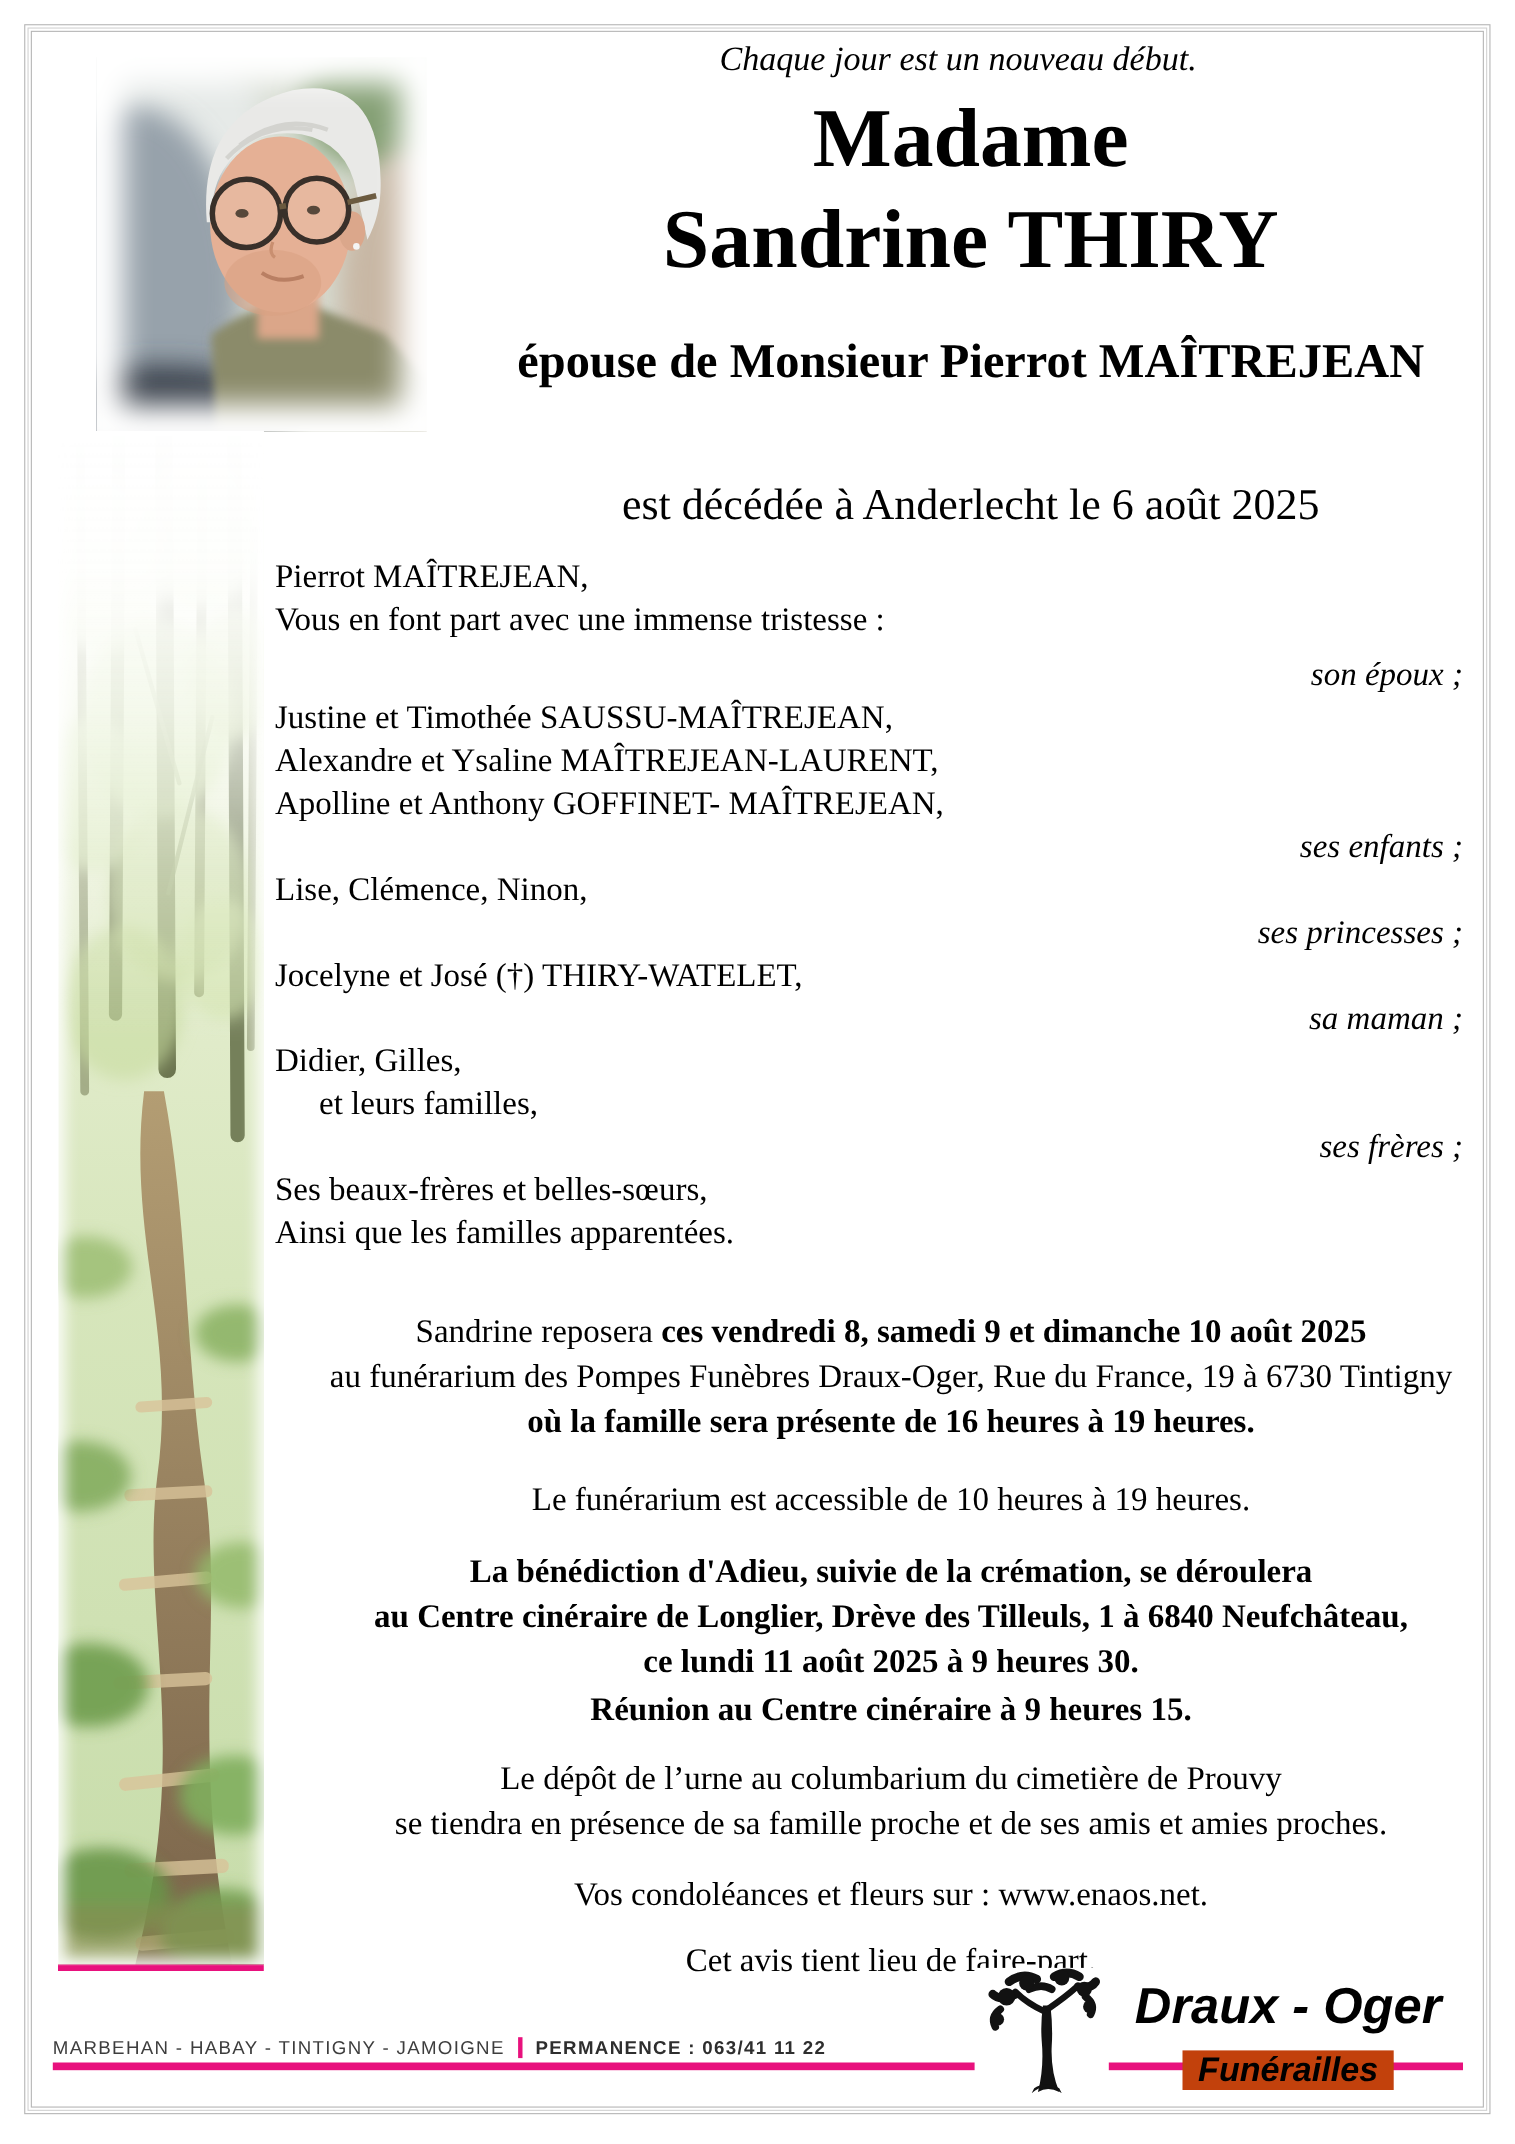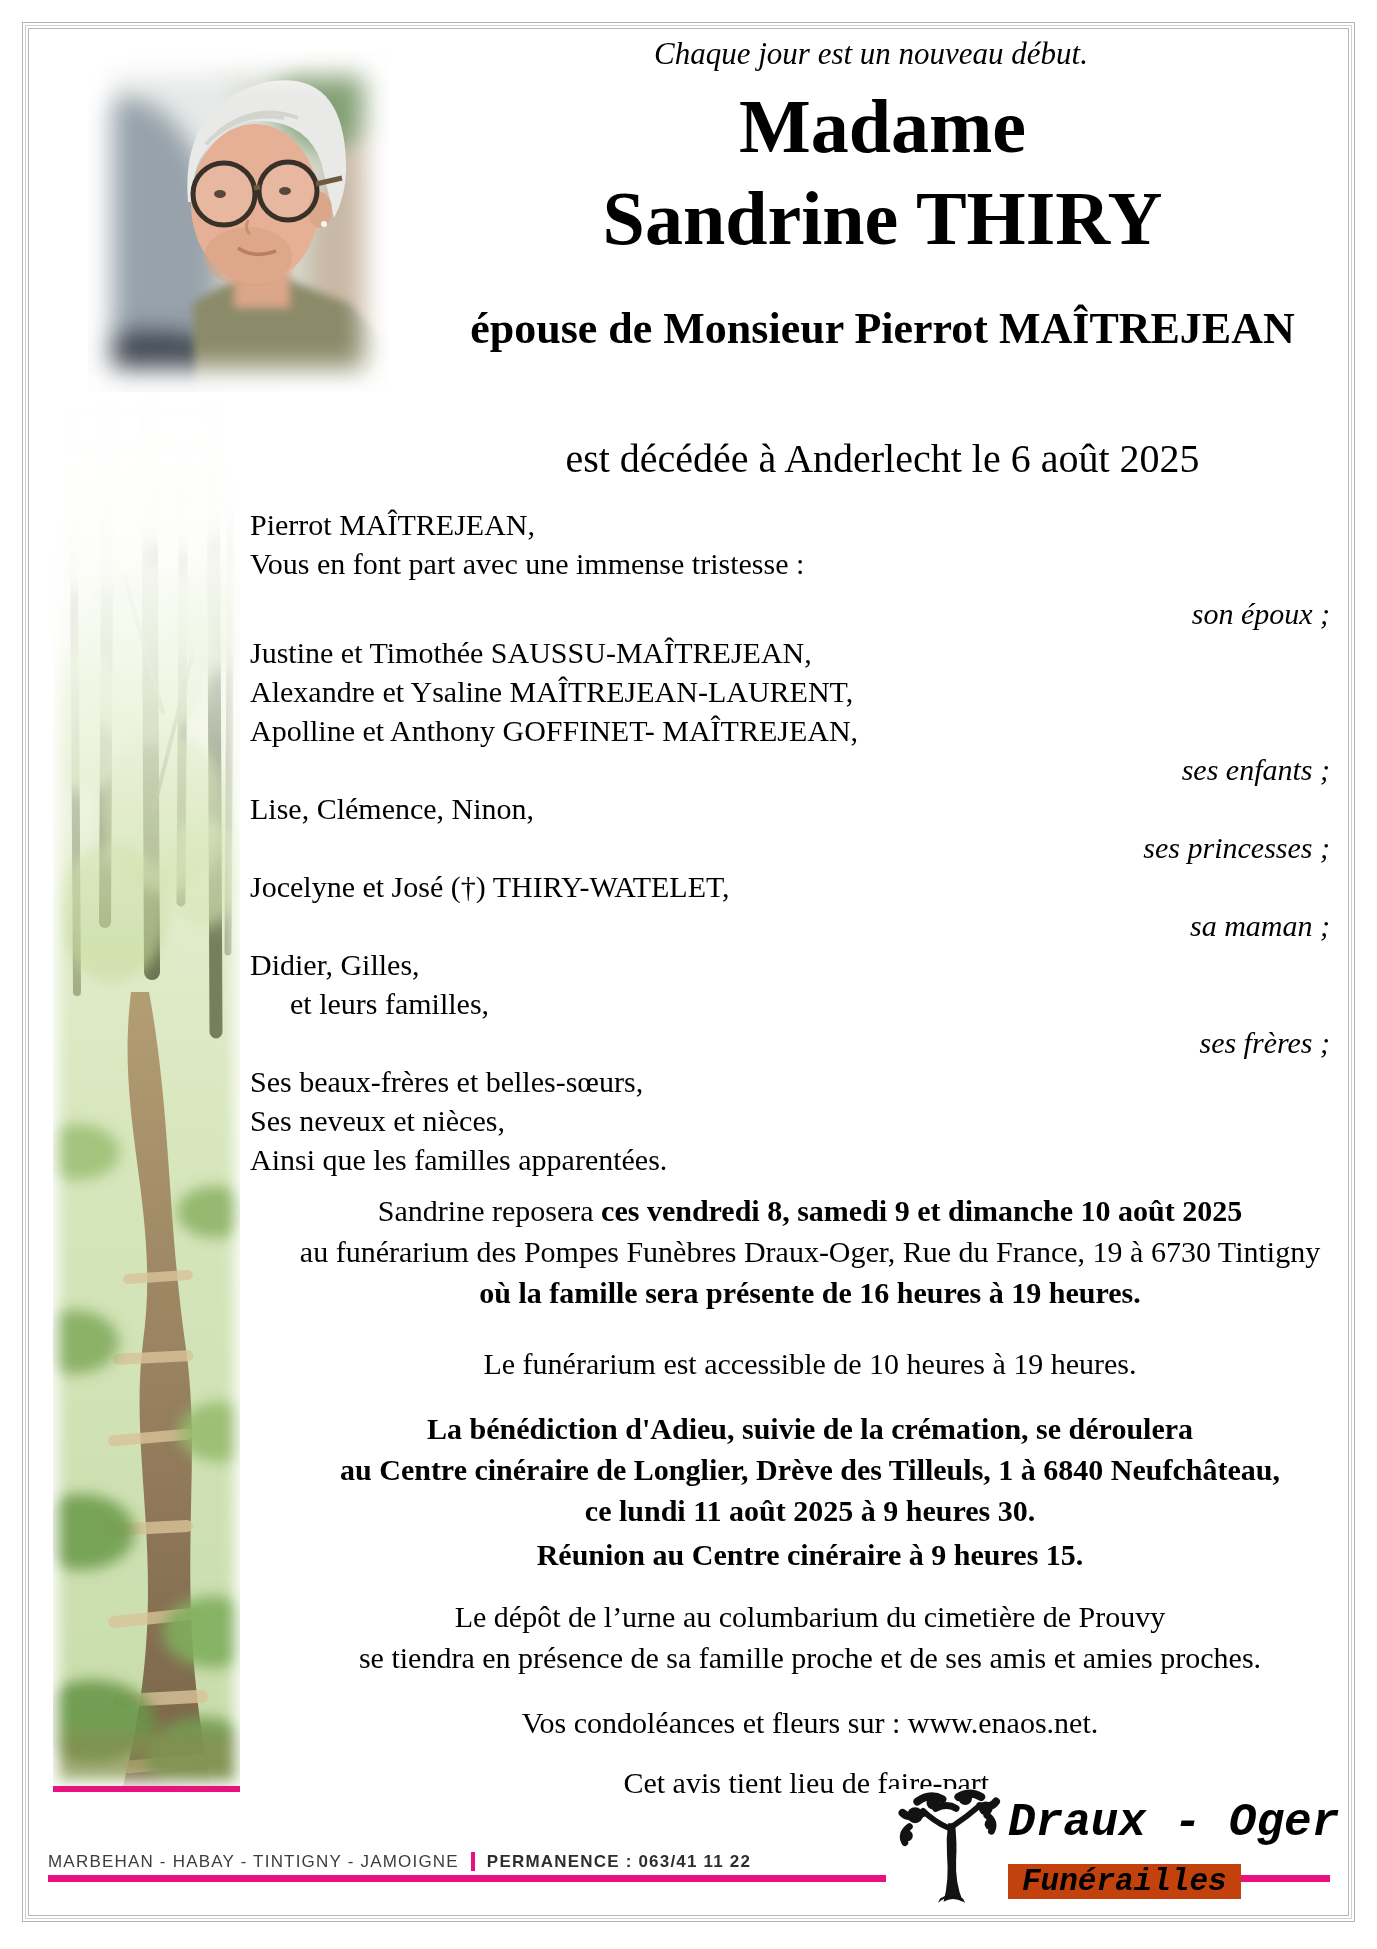--- a/index.html
+++ b/index.html
@@ -52,21 +52,21 @@
   .notice-final{top:1762px;}
 
   
   .footer-info{position:absolute; left:48px; top:1848px; z-index:4;
     font-family:"Liberation Sans", sans-serif; font-size:17px; letter-spacing:1.2px; color:#3d3d3d; white-space:nowrap;}
   .footer-info .perm{font-weight:bold; color:#2e2e2e;}
   .footer-sep{display:inline-block; width:4px; height:19px; transform:translateY(4px); margin:0 12px;}
   .footer-line{position:absolute; left:48px; top:1875px; width:1282px; height:7px; z-index:3;}
   .brand-tree{position:absolute; left:886px; top:1789px; width:122px; height:114px; background:#ffffff; z-index:4; padding:0 4px; box-sizing:border-box;}
   .brand-tree svg{width:100%; height:100%; display:block;}
-  .brand{position:absolute; left:1008px; top:1798px; width:326px; text-align:left; z-index:4; font-family:Liberation Mono, monospace;}
+  .brand{position:absolute; left:1008px; top:1798px; width:326px; text-align:center; z-index:4; font-family:Liberation Sans, sans-serif;}
   .brand-name{font-size:46px; font-weight:bold; font-style:italic; line-height:1.1; white-space:nowrap;}
   .brand-sub{display:inline-block; background:#c2410c; padding:0 14px; font-size:31px; font-weight:bold; font-style:italic; margin-top:15px;}
 </style>
 </head>
 <body>
 
 <div class="page">
 
   <div class="frame">
       <div class="f2">
@@ -188,21 +188,20 @@
     <div class="fam-line">Apolline et Anthony GOFFINET- MAÎTREJEAN,</div>
     <div class="fam-rel">ses enfants ;</div>
     <div class="fam-line">Lise, Clémence, Ninon,</div>
     <div class="fam-rel">ses princesses ;</div>
     <div class="fam-line">Jocelyne et José (†) THIRY-WATELET,</div>
     <div class="fam-rel">sa maman ;</div>
     <div class="fam-line">Didier, Gilles,</div>
     <div class="fam-line fam-indent">et leurs familles,</div>
     <div class="fam-rel">ses frères ;</div>
     <div class="fam-line">Ses beaux-frères et belles-sœurs,</div>
-    <div class="fam-line">Ses neveux et nièces,</div>
     <div class="fam-line">Ainsi que les familles apparentées.</div>
   </div>
 
   <div class="notice-col wake">
     <div class="nc-line"><span>Sandrine reposera </span><span class="b">ces vendredi 8, samedi 9 et dimanche 10 août 2025</span></div>
     <div class="nc-line">au funérarium des Pompes Funèbres Draux-Oger, Rue du France, 19 à 6730 Tintigny</div>
     <div class="nc-line b">où la famille sera présente de 16 heures à 19 heures.</div>
   </div>
 
   <div class="notice-col access">

